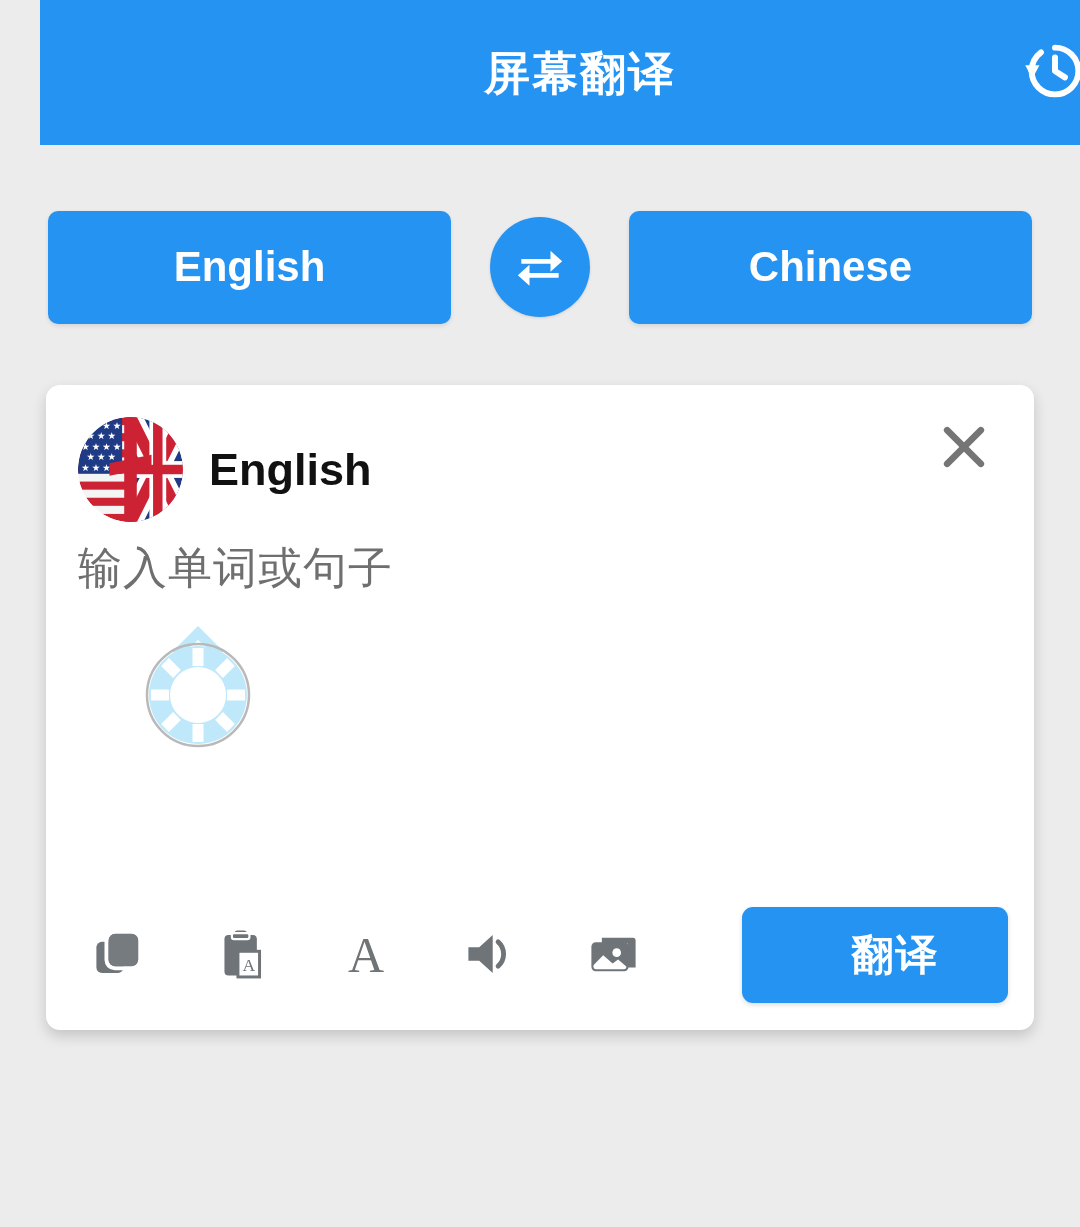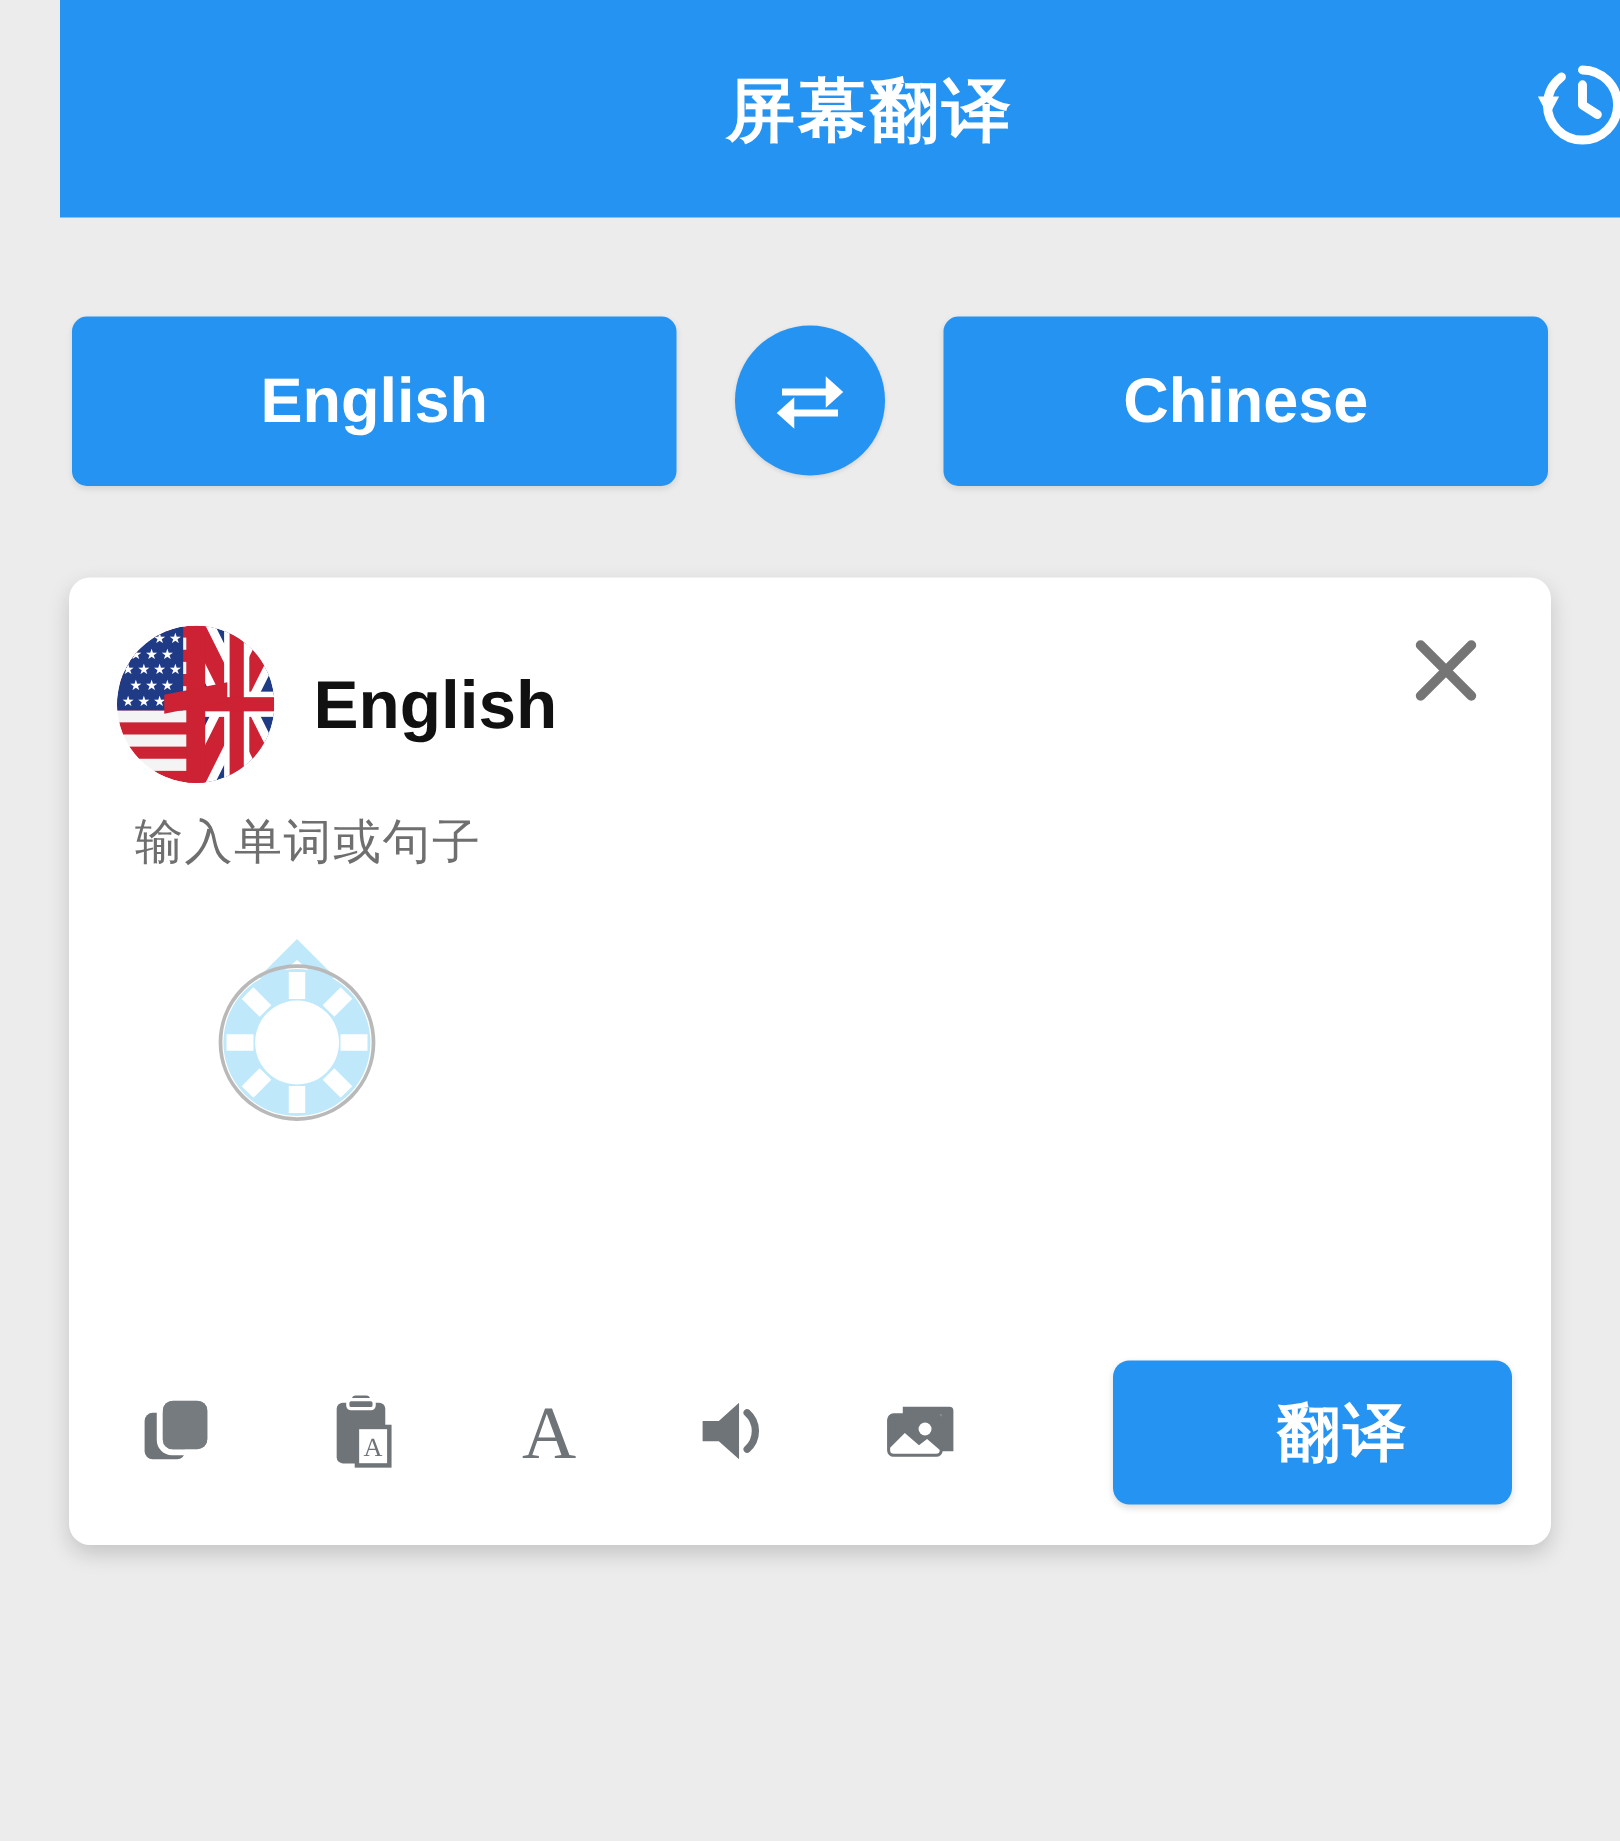--- a/index.html
+++ b/index.html
@@ -136,25 +136,24 @@
   }
 
   .input-area {
     position: relative;
     padding: 20px 40px 0 32px;
     height: 300px;
     box-sizing: border-box;
     cursor: text;
   }
   .placeholder {
-    font-size: 32px;
+    font-size: 44px;
     color: #6f6f6f;
     line-height: 1.2;
     letter-spacing: 1px;
-    margin-left: 12px;
   }
 
   
   .touch-indicator {
     position: absolute;
     left: 92px;
     top: 100px;
     width: 120px;
     height: 128px;
     pointer-events: none;

